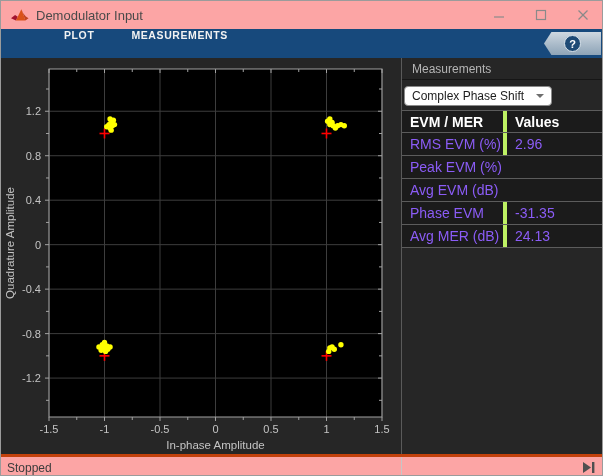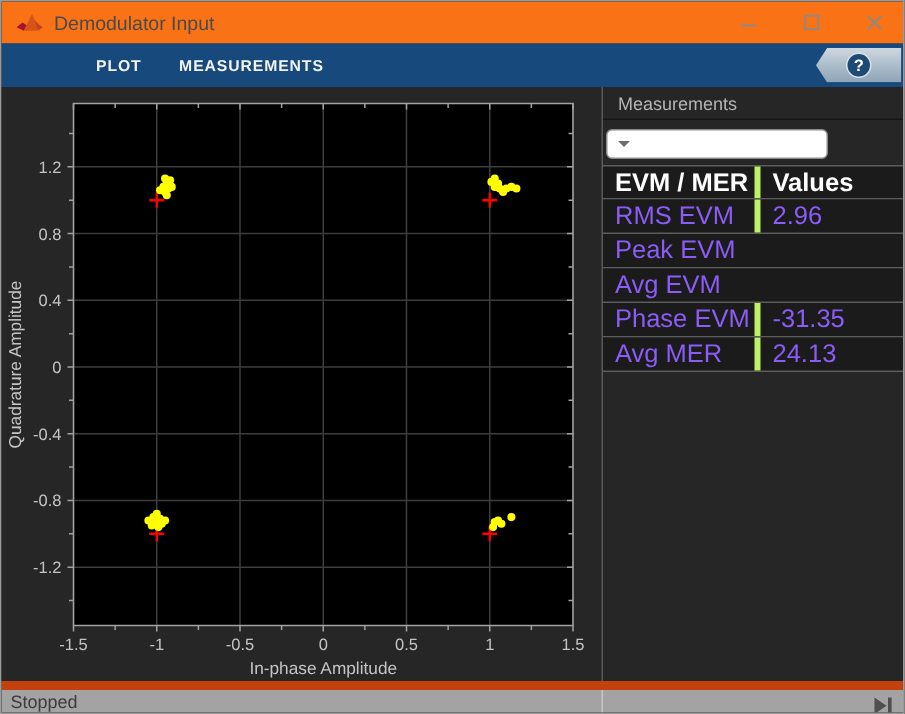--- a/index.html
+++ b/index.html
@@ -3,31 +3,31 @@
 <meta charset="utf-8">
 <style>
   * { box-sizing: border-box; margin: 0; padding: 0; }
   html,body { width:603px; height:476px; font-family:"Liberation Sans", sans-serif; }
   .window {
     position:relative; width:603px; height:476px;
     border:1px solid #9b9b9b; background:#262626; overflow:hidden;
   }
   
   .titlebar {
-    height:28px; background:#f97316; display:flex; align-items:center;
+    height:28px; background:#fca5a5; display:flex; align-items:center;
     padding:0 10px; position:relative;
   }
   .titlebar .logo { width:18px; height:15px; margin-right:7px; flex:0 0 auto; }
   .titlebar .title { font-size:13px; color:#4a4a4a; }
   .win-controls { position:absolute; right:10px; top:0; height:28px; display:flex; align-items:center; gap:24px; }
   .win-btn { width:18px; height:18px; display:flex; align-items:center; justify-content:center; cursor:default; }
   
   .toolbar {
     height:29px; background:#17497c; position:relative;
-    display:flex; align-items:center;
+    display:flex; gap:12px;
   }
   .toolbar .tab {
     color:#f2f2f2; font-size:10.5px; font-weight:bold; letter-spacing:0.6px;
     cursor:default;
   }
   .tab-plot { margin-left:63px; }
   .tab-measurements { margin-left:25px; }
   .help-badge {
     position:absolute; right:1px; top:3px; width:57px; height:23px;
     background:linear-gradient(180deg,#cfd8e0 0%,#a9bac9 55%,#8ea4b7 100%);
@@ -59,31 +59,31 @@
     background:#ffffff; border:1px solid #8a8a8a; border-radius:4px;
     font-size:12px; color:#1c1c1c; line-height:18px; padding-left:7px;
     display:flex; align-items:center; cursor:default;
   }
   .dropdown .dd-label { flex:1 1 auto; }
   .dd-arrow {
     flex:0 0 auto; width:0; height:0; margin-right:7px;
     border-left:4px solid transparent; border-right:4px solid transparent;
     border-top:4px solid #6e6e6e;
   }
-  .mtable { position:absolute; top:52px; left:0; width:201px; font-size:17px; }
+  .mtable { position:absolute; top:52px; left:0; width:201px; font-size:14px; }
   .mrow {
     display:flex; height:23px; line-height:22px; background:#1b1b1b;
     border-bottom:1px solid #5c5c5c; color:#8b5cf6;
   }
   .mrow.header { font-weight:bold; color:#ffffff; border-top:1px solid #5c5c5c; }
   .mcell-label { width:101px; padding-left:8px; overflow:hidden; }
   .mcell-value { flex:1; padding-left:8px; border-left:4px solid #bef264; }
   
   .statusbar {
-    height:21px; background:#a3a3a3; border-top:6px solid #c2410c;
+    height:21px; background:#fca5a5; border-top:3px solid #c2410c;
     position:relative; display:flex; align-items:flex-end;
   }
   .status-text { font-size:12px; color:#3c3c3c; padding-left:6px; }
   .status-divider { position:absolute; left:400px; top:0; width:1px; height:100%; background:#c6c6c6; }
   .step-fwd { position:absolute; right:6px; top:4px; width:14px; height:13px; cursor:default; }
 </style>
 </head>
 <body>
 
 <div class="window">
@@ -255,20 +255,21 @@
           <circle cx="328.83000000000004" cy="290.06709265175726" r="2.7" fill="#ffff00"></circle>
           <circle cx="331.05" cy="288.9552715654952" r="2.7" fill="#ffff00"></circle>
           <circle cx="333.27000000000004" cy="291.1789137380192" r="2.7" fill="#ffff00"></circle>
           <circle cx="339.93" cy="286.73162939297123" r="2.7" fill="#ffff00"></circle>
         </svg>
     </div>
 
     <div class="side-panel">
       <div class="panel-header">Measurements</div>
       <div class="dropdown">
+        <span class="dd-label">Complex Phase Shift</span>
         <span class="dd-arrow"></span>
       </div>
       <div class="mtable" id="mtable">
           <div class="mrow header">
             <div class="mcell-label">EVM / MER</div>
             <div class="mcell-value">Values</div>
           </div>
           <div class="mrow">
             <div class="mcell-label">RMS EVM (%)</div>
             <div class="mcell-value">2.96</div>

